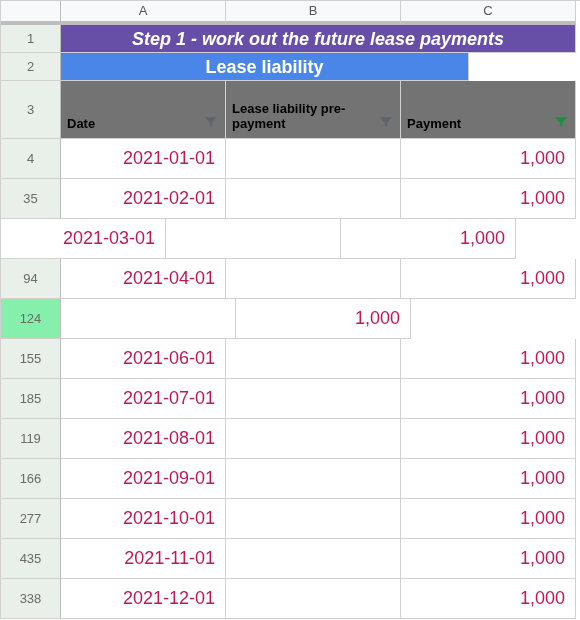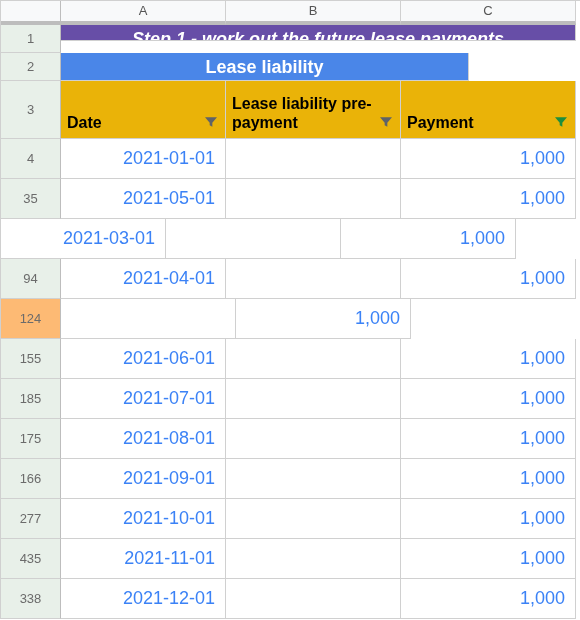--- a/index.html
+++ b/index.html
@@ -52,71 +52,71 @@
   .rowhdr {
     background: #e8f0e9;
     color: #6b6b6b;
     font-size: 13px;
     display: flex;
     align-items: center;
     justify-content: center;
     border-right: 1px solid #bdbdbd;
   }
   .rowhdr.selected {
-    background: #fdba74;
+    background: #86efac;
   }
   
   .step-title {
     background: #674ea7;
     color: #ffffff;
     font-weight: bold;
     font-style: italic;
     font-size: 18px;
     text-align: center;
-    height: 16px;
+    height: 28px;
     line-height: 28px;
     width: 515px;
   }
   
   .subtitle {
     background: #4a86e8;
     color: #ffffff;
     font-weight: bold;
     font-size: 18px;
     text-align: center;
     height: 28px;
     line-height: 28px;
     width: 408px;
   }
   
   .header-row { height: 58px; }
   .hdr-cell {
-    background: #eab308;
+    background: #737373;
     font-weight: bold;
-    font-size: 16px;
+    font-size: 13px;
     color: #000;
     display: flex;
     align-items: flex-end;
     padding: 4px 6px 6px 6px;
     position: relative;
   }
   .hdr-text { flex: 1; line-height: 1.2; }
   .filter-icon {
     width: 16px;
     height: 16px;
     margin-left: 4px;
     margin-bottom: 2px;
     flex-shrink: 0;
   }
   
   .data-row { height: 40px; }
   .data-cell {
     background: #fff;
     font-size: 18px;
-    color: #3b82f6;
+    color: #be185d;
     display: flex;
     align-items: center;
     padding: 0 10px;
   }
   .ta-right { justify-content: flex-end; }
 </style>
 </head>
 <body>
 
 <div class="sheet">
@@ -162,21 +162,21 @@
 
   <div id="data-rows-container">
       <div class="row data-row">
         <div class="cell rowhdr col-rowhdr">4</div>
         <div class="cell data-cell col-a ta-right">2021-01-01</div>
         <div class="cell data-cell col-b ta-right"></div>
         <div class="cell data-cell col-c ta-right">1,000</div>
       </div>
       <div class="row data-row">
         <div class="cell rowhdr col-rowhdr">35</div>
-        <div class="cell data-cell col-a ta-right">2021-05-01</div>
+        <div class="cell data-cell col-a ta-right">2021-02-01</div>
         <div class="cell data-cell col-b ta-right"></div>
         <div class="cell data-cell col-c ta-right">1,000</div>
       </div>
       <div class="row data-row">
         <div class="cell data-cell col-a ta-right">2021-03-01</div>
         <div class="cell data-cell col-b ta-right"></div>
         <div class="cell data-cell col-c ta-right">1,000</div>
       </div>
       <div class="row data-row">
         <div class="cell rowhdr col-rowhdr">94</div>
@@ -195,21 +195,21 @@
         <div class="cell data-cell col-b ta-right"></div>
         <div class="cell data-cell col-c ta-right">1,000</div>
       </div>
       <div class="row data-row">
         <div class="cell rowhdr col-rowhdr">185</div>
         <div class="cell data-cell col-a ta-right">2021-07-01</div>
         <div class="cell data-cell col-b ta-right"></div>
         <div class="cell data-cell col-c ta-right">1,000</div>
       </div>
       <div class="row data-row">
-        <div class="cell rowhdr col-rowhdr">175</div>
+        <div class="cell rowhdr col-rowhdr">119</div>
         <div class="cell data-cell col-a ta-right">2021-08-01</div>
         <div class="cell data-cell col-b ta-right"></div>
         <div class="cell data-cell col-c ta-right">1,000</div>
       </div>
       <div class="row data-row">
         <div class="cell rowhdr col-rowhdr">166</div>
         <div class="cell data-cell col-a ta-right">2021-09-01</div>
         <div class="cell data-cell col-b ta-right"></div>
         <div class="cell data-cell col-c ta-right">1,000</div>
       </div>

